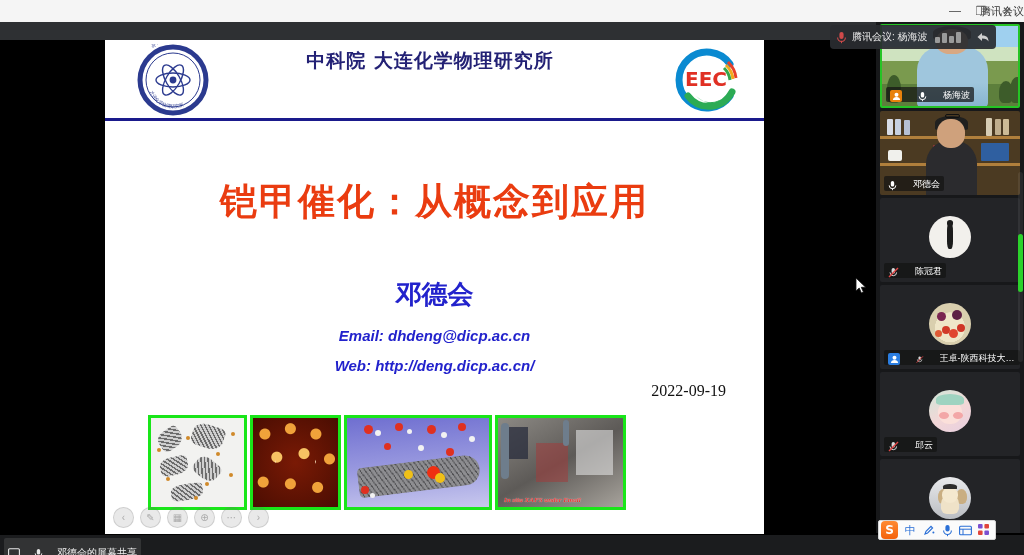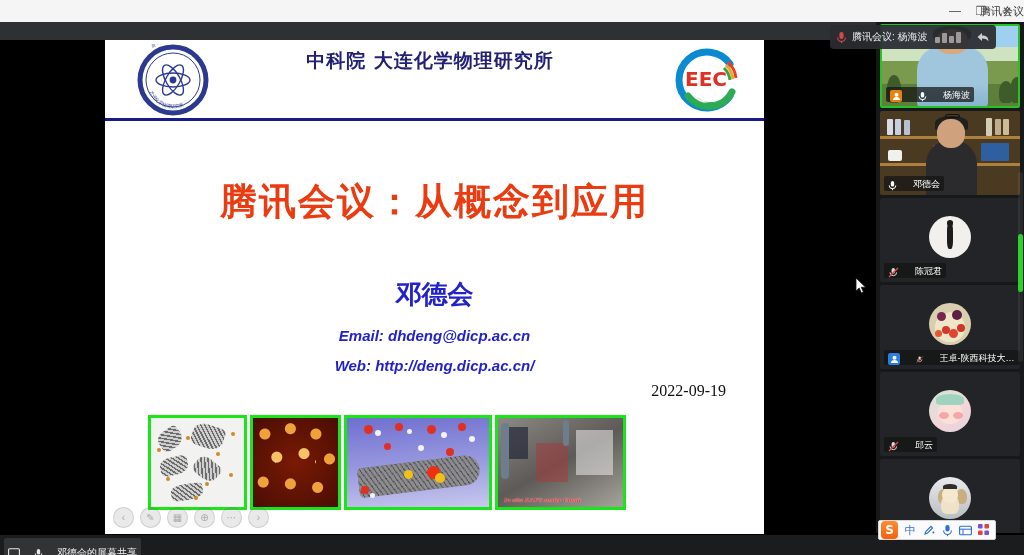--- a/index.html
+++ b/index.html
@@ -259,21 +259,21 @@
           <path d="M56 21 A23 23 0 0 1 63 35" fill="none" stroke="#f2a81d" stroke-width="3"></path>
           <path d="M54 24 A20 20 0 0 1 60 36" fill="none" stroke="#34a74b" stroke-width="3"></path>
           <path d="M18 52 A26 26 0 0 0 62 48" fill="none" stroke="#2cab54" stroke-width="7" stroke-linecap="round"></path>
           <text x="36" y="42" text-anchor="middle" font-size="20" font-weight="800" fill="#e03024" font-family="DejaVu Sans">EEC</text>
           <path d="M26 52 q10 10 24 4 q-10 8 -24 -4 z" fill="#2cab54"></path>
         </svg>
 
         <div class="hdr-rule"></div>
       </div>
 
-      <div class="slide-title">腾讯会议：从概念到应用</div>
+      <div class="slide-title">铠甲催化：从概念到应用</div>
       <div class="author">邓德会</div>
       <div class="contact email">Email: dhdeng@dicp.ac.cn</div>
       <div class="contact web">Web: http://deng.dicp.ac.cn/</div>
       <div class="slide-date">2022-09-19</div>
 
       <div class="imgstrip">
 
         <div class="thumb t1">
           <div class="art-graphene">
             <div class="flake" style="left:8%;top:12%;width:26%;height:22%;transform:rotate(-35deg);"></div>

